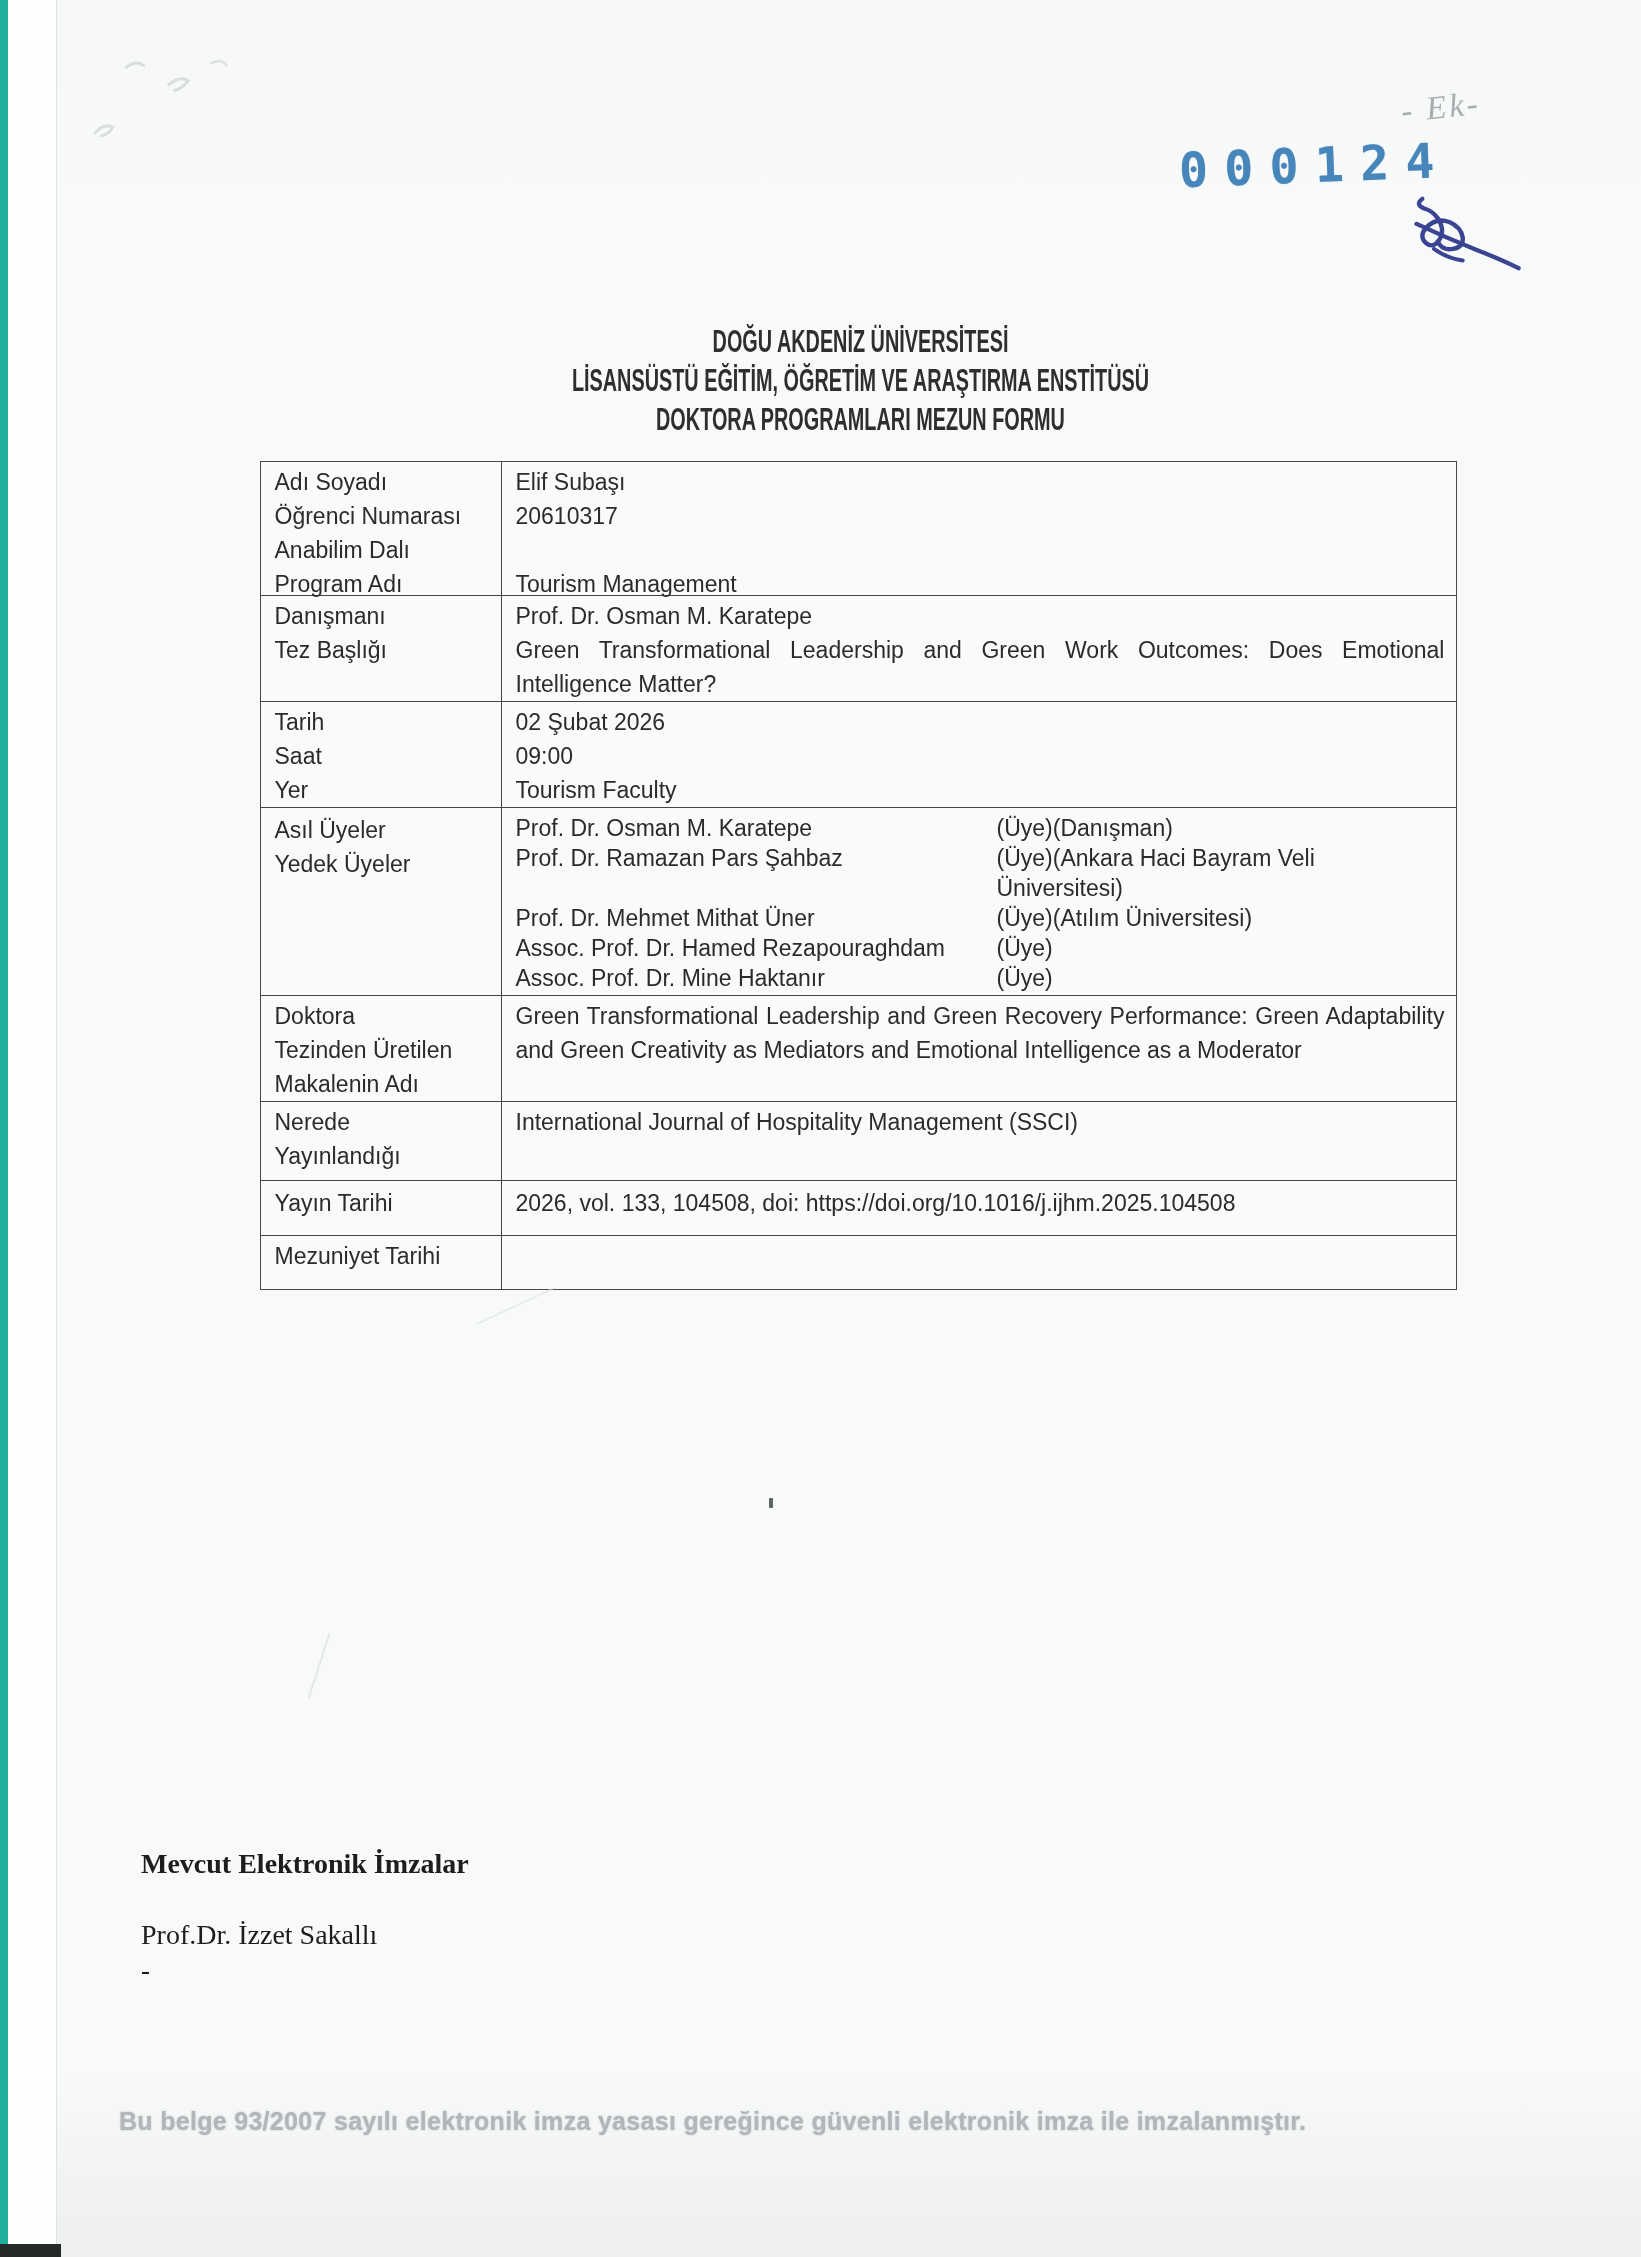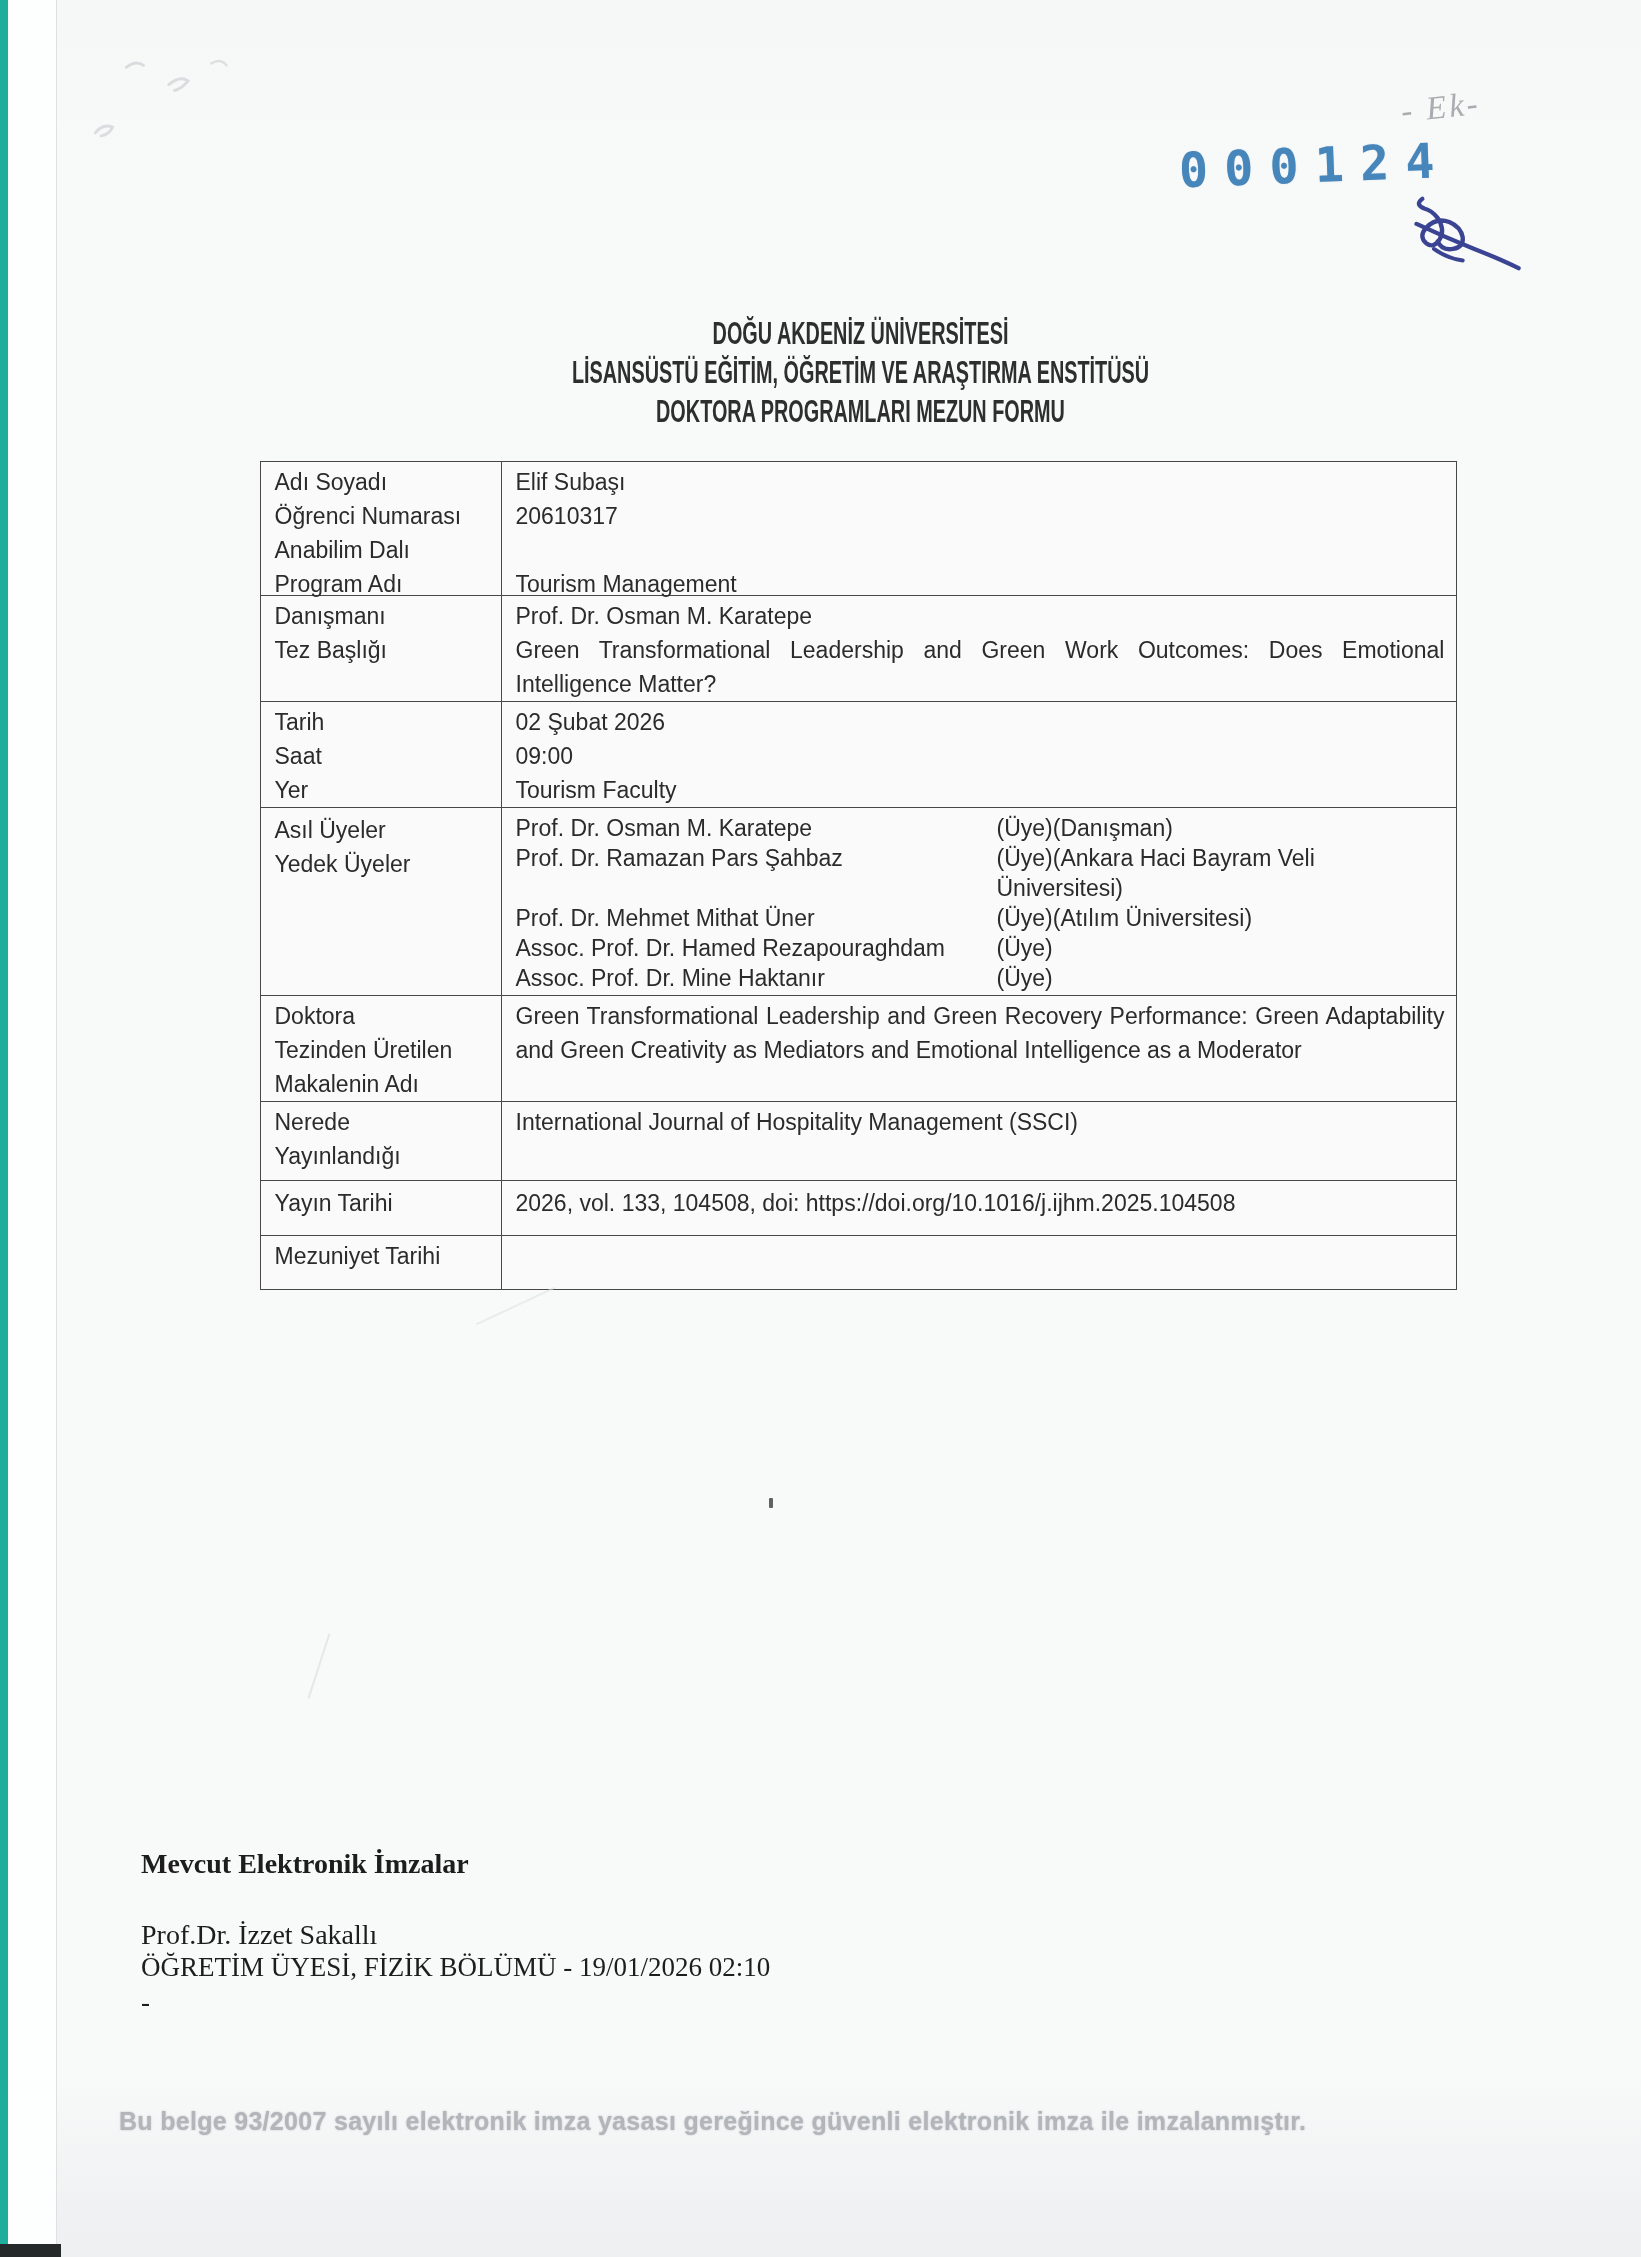--- a/index.html
+++ b/index.html
@@ -46,21 +46,21 @@
   .pencil-annotation{
     position:absolute;left:1344px;top:89px;
     font-size:33px;color:var(--pencil-gray);
     font-family:"Liberation Serif",serif;
     font-style:italic;letter-spacing:2.9px;
     transform:rotate(-6deg);
     opacity:.85;
   }
   .ink-scribble{position:absolute;left:1348px;top:191px;}
   
-  .doc-header{position:absolute;left:205px;top:314px;width:1197px;text-align:center;}
+  .doc-header{position:absolute;left:205px;top:322px;width:1197px;text-align:center;}
   .doc-header .hline{
     font-weight:bold;font-size:32px;line-height:39px;color:#2e2e2e;
     transform:scaleX(.62);transform-origin:center center;white-space:nowrap;
   }
   
   .form-table{
     position:absolute;left:203px;top:461px;width:1197px;
     border:1.9px solid var(--table-border);
     font-size:23px;color:var(--ink-text);
     background:rgba(255,255,255,.25);
@@ -247,21 +247,20 @@
 
   </div>
 
   <div class="speck speck1"></div>
   <div class="crease1"></div>
   <div class="crease2"></div>
 
   <div class="sig-block">
     <div class="sig-heading">Mevcut Elektronik İmzalar</div>
     <div class="sig-name">Prof.Dr. İzzet Sakallı</div>
-    <div class="sig-title">ÖĞRETİM ÜYESİ, FİZİK BÖLÜMÜ - 19/01/2026 02:10</div>
     <div class="sig-dash">-</div>
   </div>
 
   <div class="footer-note">Bu belge 93/2007 sayılı elektronik imza yasası gereğince güvenli elektronik imza ile imzalanmıştır.</div>
 
 </div>
 
 <div class="corner-dark"></div>
 
 

